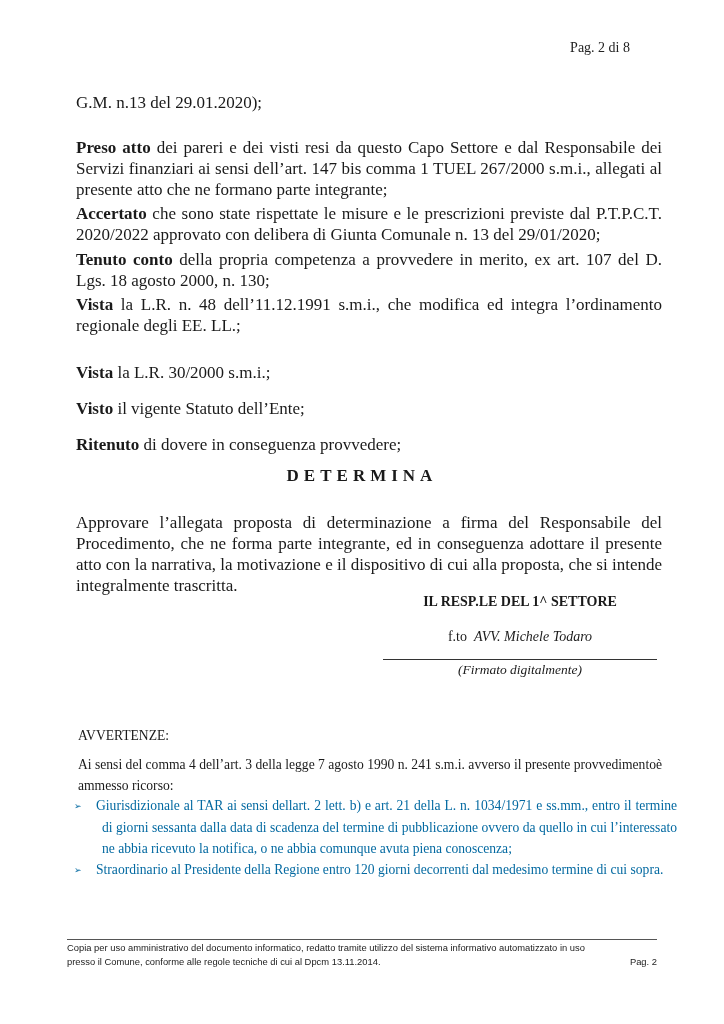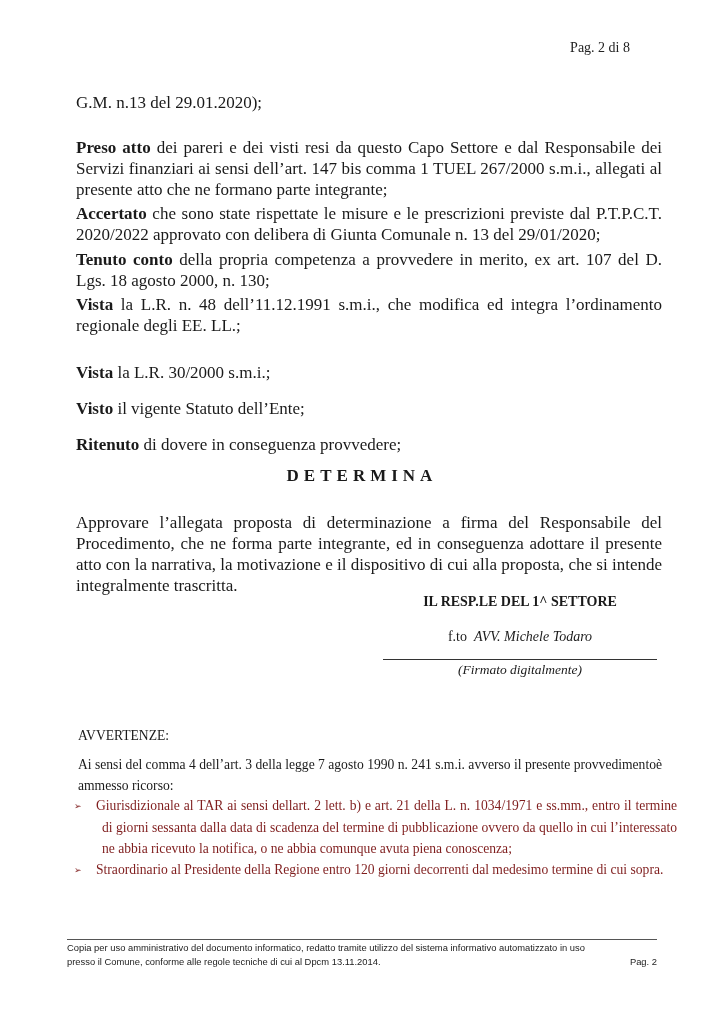--- a/index.html
+++ b/index.html
@@ -5,21 +5,21 @@
   html, body { margin: 0; padding: 0; background: #ffffff; }
   body { width: 724px; height: 1024px; position: relative; overflow: hidden; color: #1a1a1a; }
   .page-header { position: absolute; top: 40px; right: 94px; font-family: "Liberation Serif", serif; font-size: 14px; color: #222; }
   .p { position: absolute; left: 70px; width: 586px; font-family: "Liberation Serif", serif; font-size: 17px; line-height: 21px; color: #1a1a1a; margin: 6px; }
   .p b { font-weight: bold; }
   .justify { text-align: justify; text-align-last: left; }
   .title { position: absolute; top: 466px; left: 0; width: 724px; text-align: center; font-family: "Liberation Serif", serif; font-weight: bold; font-size: 17px; letter-spacing: 5px; color: #1a1a1a; }
   .sig { position: absolute; left: 383px; width: 274px; text-align: center; font-family: "Liberation Serif", serif; font-size: 14px; color: #1a1a1a; }
   .sig-line { position: absolute; left: 383px; width: 274px; top: 659px; height: 1px; background: #333; }
   .small { position: absolute; left: 70px; width: 590px; font-family: "Liberation Serif", serif; font-size: 13.6px; line-height: 21px; color: #1a1a1a; margin: 8px; }
-  .bullet { position: absolute; left: 88px; width: 575px; font-family: "Liberation Serif", serif; font-size: 13.6px; line-height: 21px; color: #7f1d1d; padding-left: 14px; text-indent: -14px; margin: 0; }
+  .bullet { position: absolute; left: 88px; width: 575px; font-family: "Liberation Serif", serif; font-size: 13.6px; line-height: 21px; color: #0369a1; padding-left: 14px; text-indent: -14px; margin: 0; }
   .bullet-mark { display: inline-block; width: 8px; font-size: 9px; vertical-align: 1px; }
   .footer-rule { position: absolute; left: 67px; width: 590px; top: 939px; height: 1px; background: #555; }
   .footer { position: absolute; left: 67px; width: 590px; font-family: "Liberation Sans", sans-serif; font-size: 9.4px; line-height: 14px; color: #222; }
   .footer-page { position: absolute; right: 0; top: 14px; }
 </style>
 </head>
 <body>
 
 <div class="page-header">Pag. 2 di 8</div>
 

